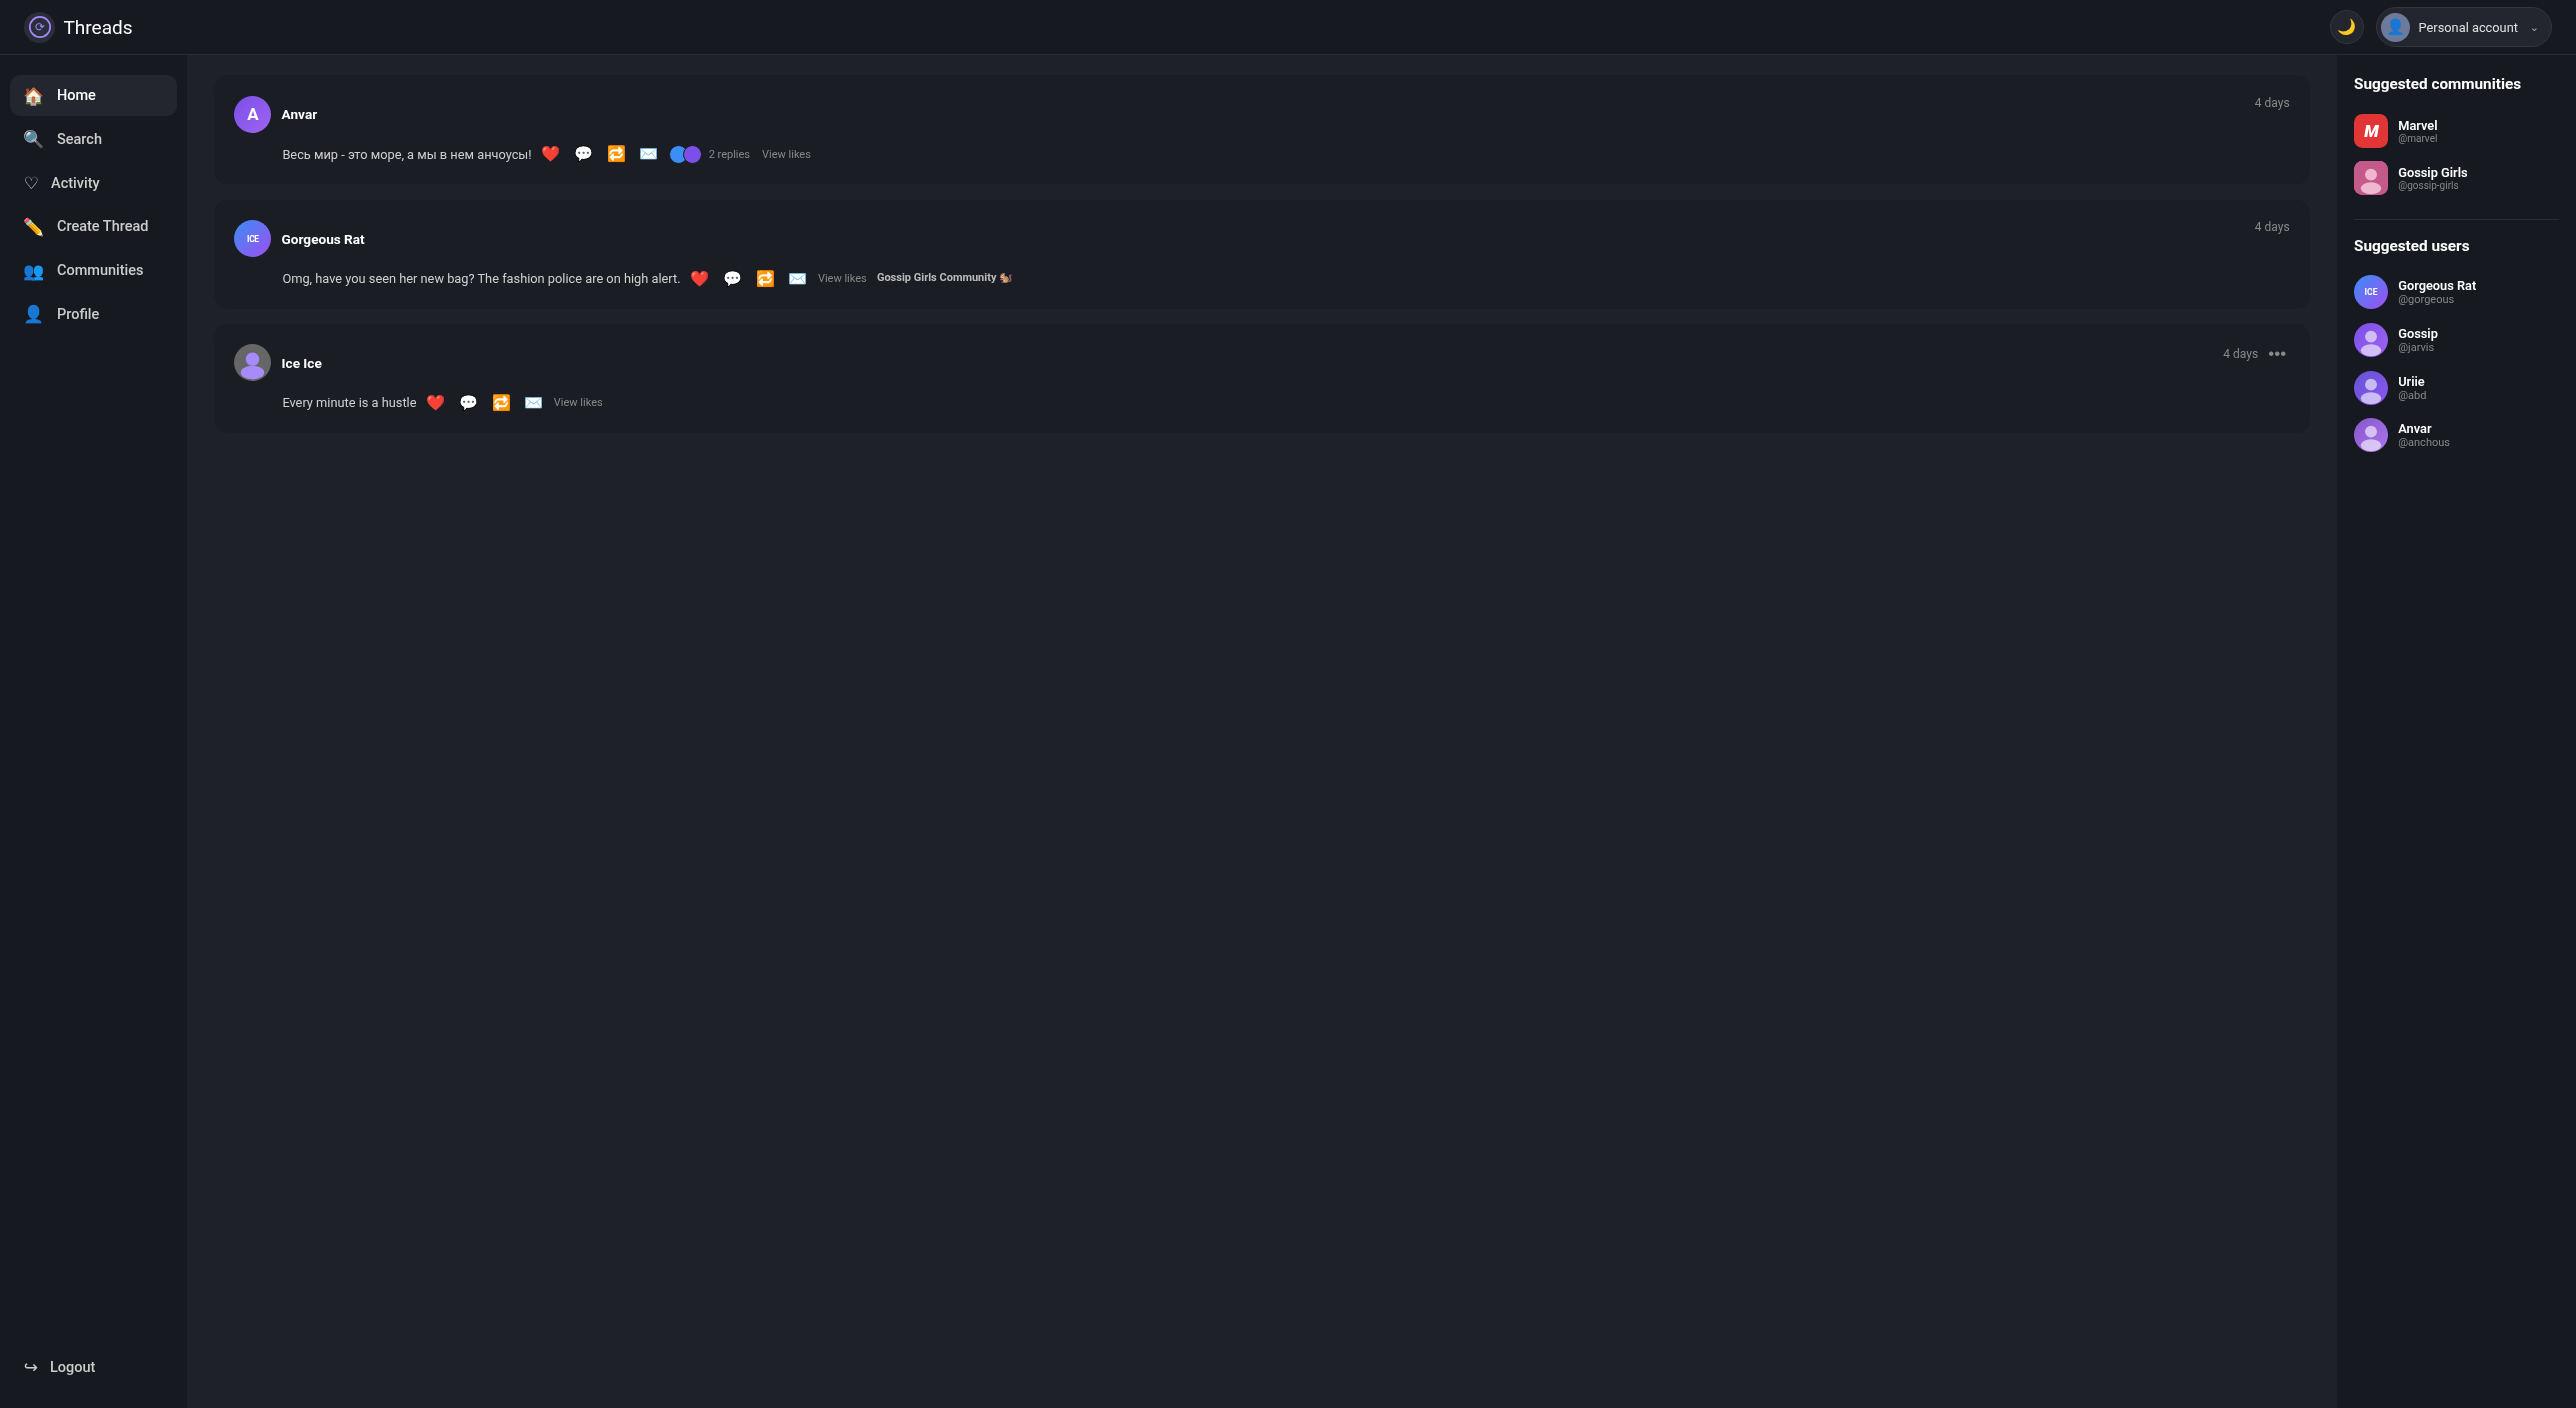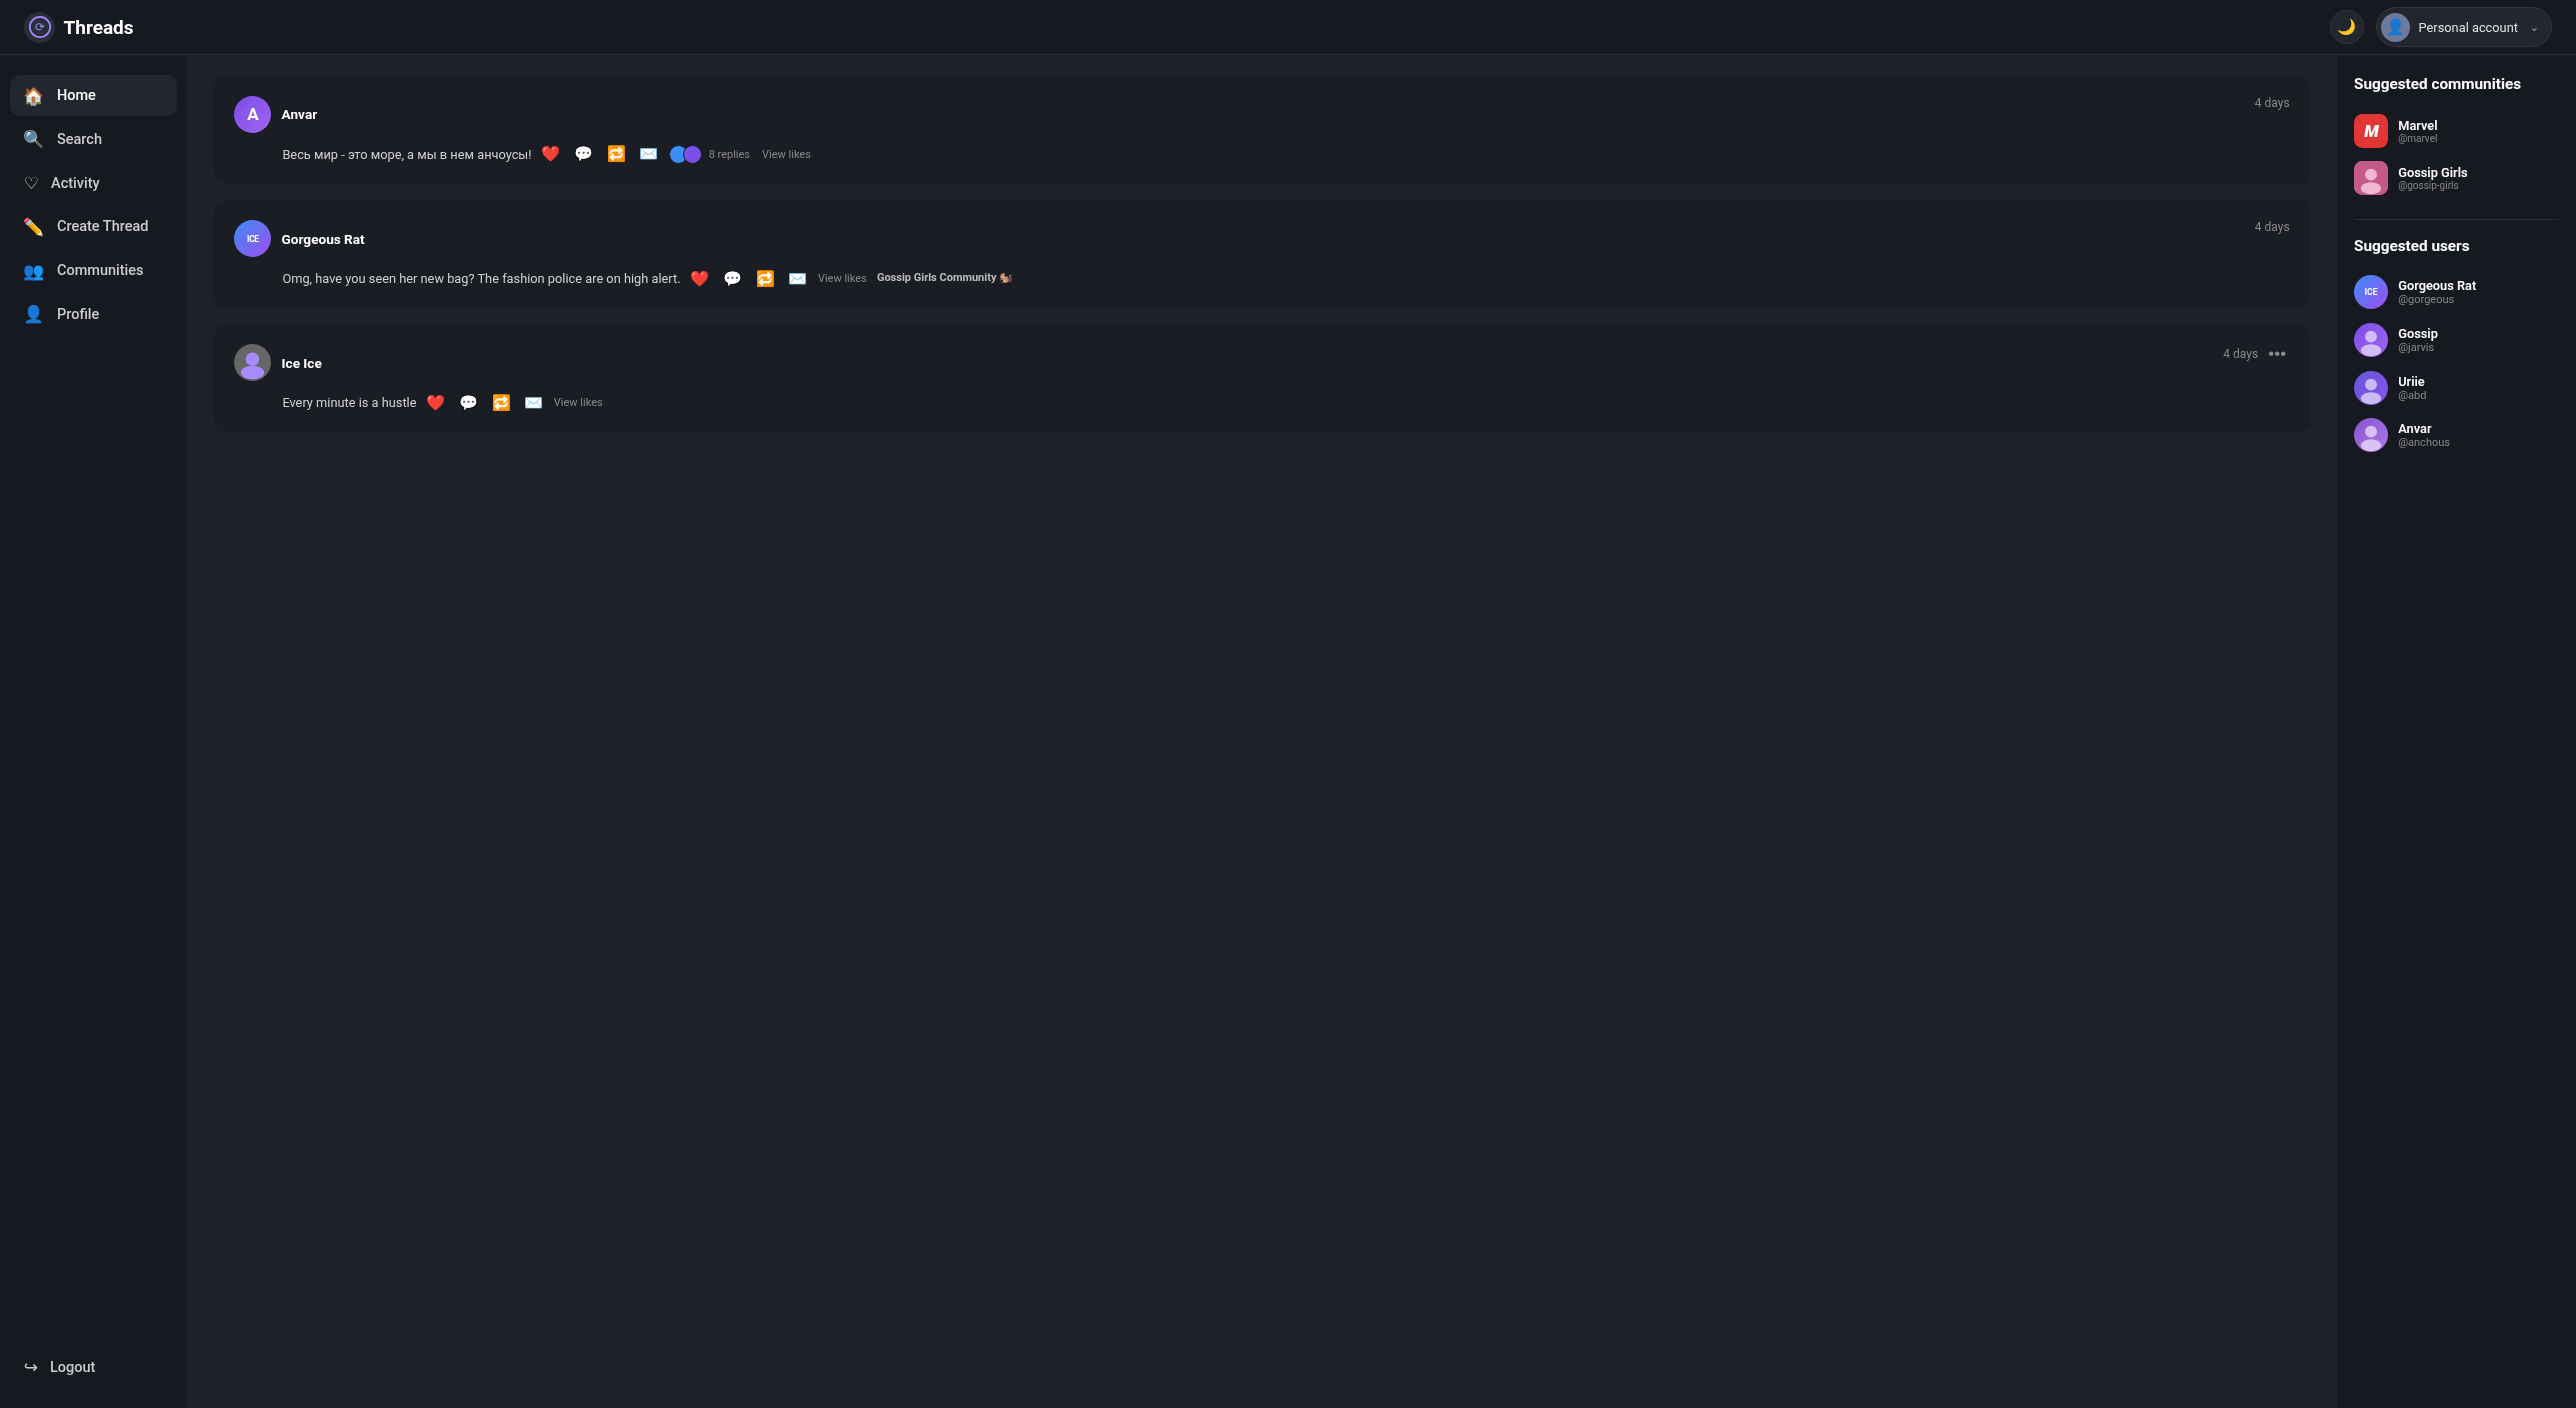--- a/index.html
+++ b/index.html
@@ -37,21 +37,21 @@
       height: 31px;
       border-radius: 50%;
       background: #2a2d3a;
       display: flex;
       align-items: center;
       justify-content: center;
       font-size: 17px;
     }
     .header-title {
       font-size: 19px;
-      font-weight: 700;
+      font-weight: 400;
       color: #fff;
     }
     .header-right {
       display: flex;
       align-items: center;
       gap: 12px;
     }
     .dark-mode-btn {
       width: 34px;
       height: 34px;
@@ -424,21 +424,21 @@
           <button class="action-btn">💬</button>
           <button class="action-btn">🔁</button>
           <button class="action-btn">✉️</button>
         </div>
         <div class="thread-meta">
           <div class="thread-replies-row">
             <div class="reply-avatars">
               <div class="reply-avatar" style="background:#3a8ef6;"></div>
               <div class="reply-avatar" style="background:#7b4fe8;"></div>
             </div>
-            <span class="thread-stat">8 replies</span>
+            <span class="thread-stat">2 replies</span>
           </div>
           <span class="thread-stat">View likes</span>
         </div>
       </div>
     </div>
 
     <div class="thread-card">
       <div class="thread-header">
         <div class="thread-user">
           <div class="thread-avatar avatar-ice" style="font-size:8.5px; font-weight:700; letter-spacing:-0.4px;">ICE</div>

